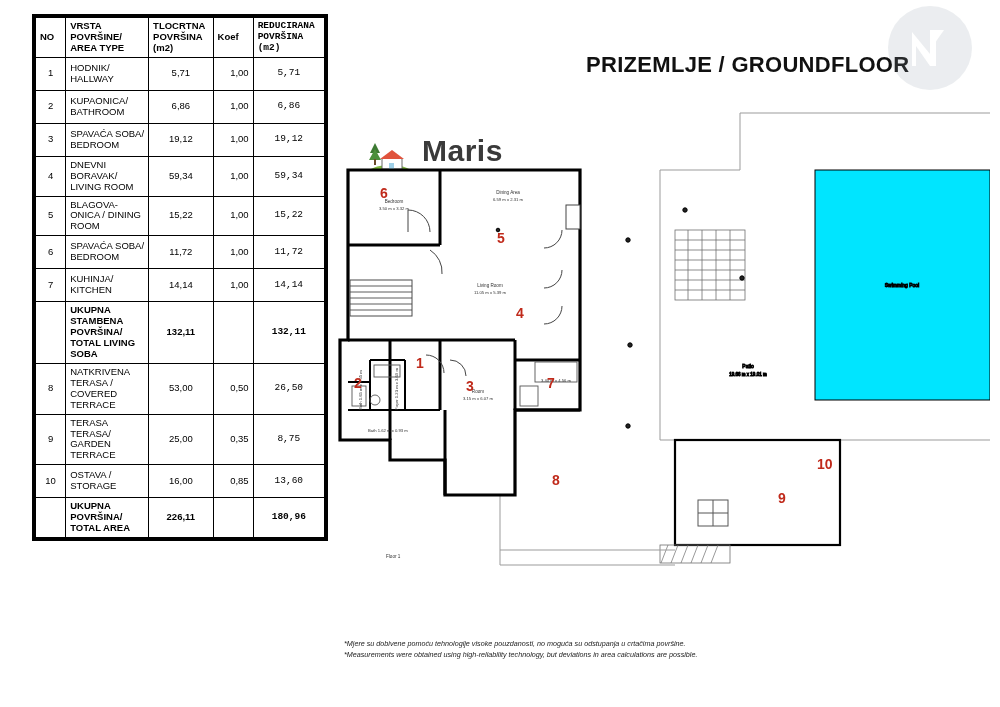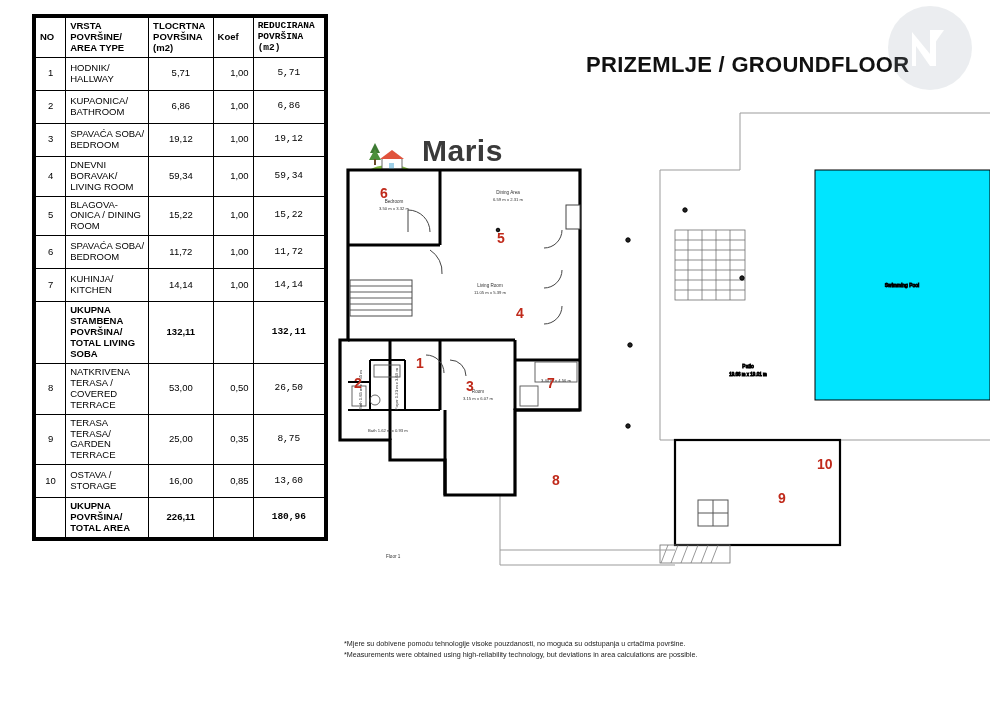--- a/index.html
+++ b/index.html
@@ -31,21 +31,21 @@
   
   #watermark{position:absolute;left:886px;top:4px;width:88px;height:88px;opacity:.32;}
 
   
   #plan{position:absolute;left:330px;top:110px;width:660px;height:470px;}
   #plan svg{display:block;}
 
   .num{position:absolute;font-weight:bold;color:#c02a1b;font-size:14px;}
 
   
-  #notes{position:absolute;left:344px;top:639px;width:420px;font-size:7.2px;color:#222;line-height:1.5;}
+  #notes{position:absolute;left:344px;top:639px;width:420px;font-size:7.2px;color:#222;line-height:1.5;font-style:italic;}
   #notes div{white-space:nowrap;}
 </style>
 </head>
 <body>
 
 <div id="area-table">
   <table>
     <thead>
       <tr>
         <th class="c-no">NO</th>

